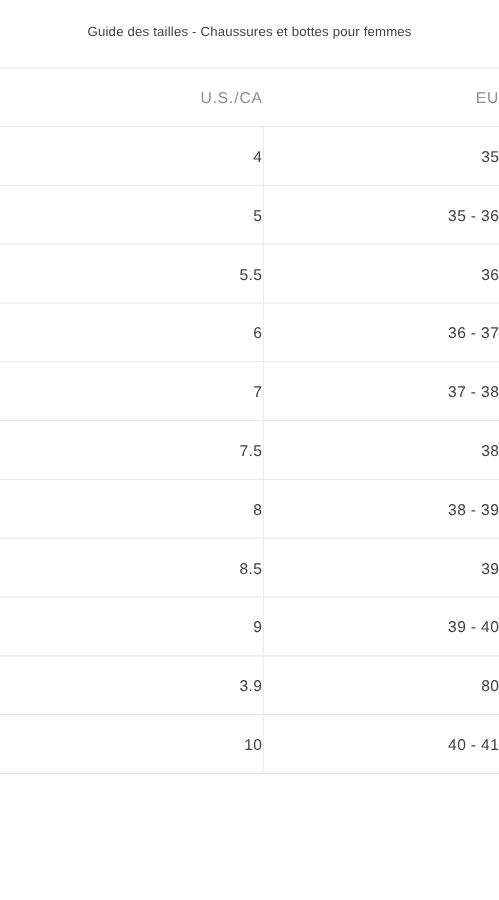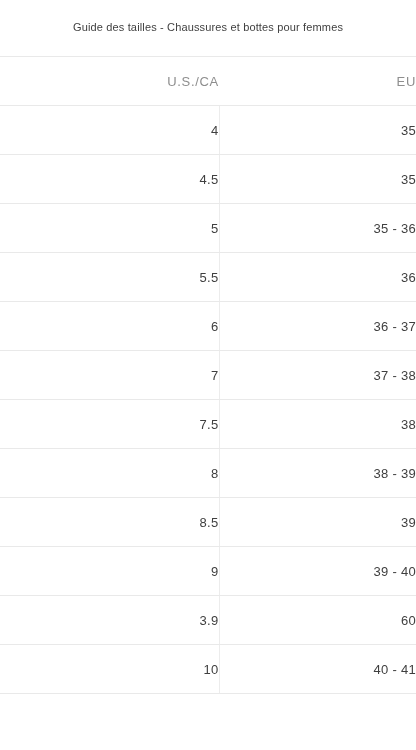--- a/index.html
+++ b/index.html
@@ -99,24 +99,20 @@
         <th>U.S./CA</th>
         <th>EU</th>
       </tr>
     </thead>
     <tbody id="table-body">
         <tr>
           <td class="cell-us">4</td>
           <td class="cell-eu">35</td>
         </tr>
         <tr>
-          <td class="cell-us">4.5</td>
-          <td class="cell-eu">35</td>
-        </tr>
-        <tr>
           <td class="cell-us">5</td>
           <td class="cell-eu">35 - 36</td>
         </tr>
         <tr>
           <td class="cell-us">5.5</td>
           <td class="cell-eu">36</td>
         </tr>
         <tr>
           <td class="cell-us">6</td>
           <td class="cell-eu">36 - 37</td>
@@ -136,21 +132,21 @@
         <tr>
           <td class="cell-us">8.5</td>
           <td class="cell-eu">39</td>
         </tr>
         <tr>
           <td class="cell-us">9</td>
           <td class="cell-eu">39 - 40</td>
         </tr>
         <tr>
           <td class="cell-us">3.9</td>
-          <td class="cell-eu">60</td>
+          <td class="cell-eu">80</td>
         </tr>
         <tr>
           <td class="cell-us">10</td>
           <td class="cell-eu">40 - 41</td>
         </tr>
       </tbody>
   </table>
 
 </div>
 

